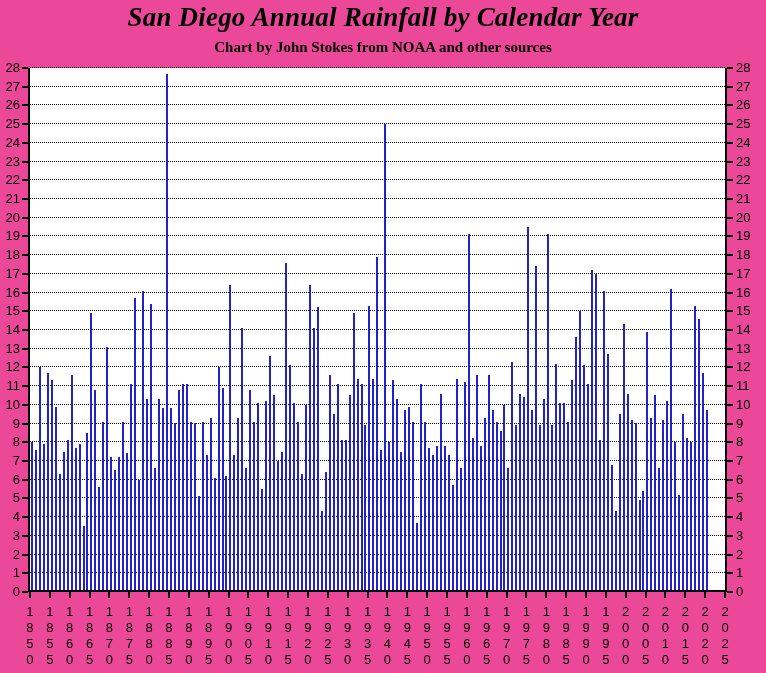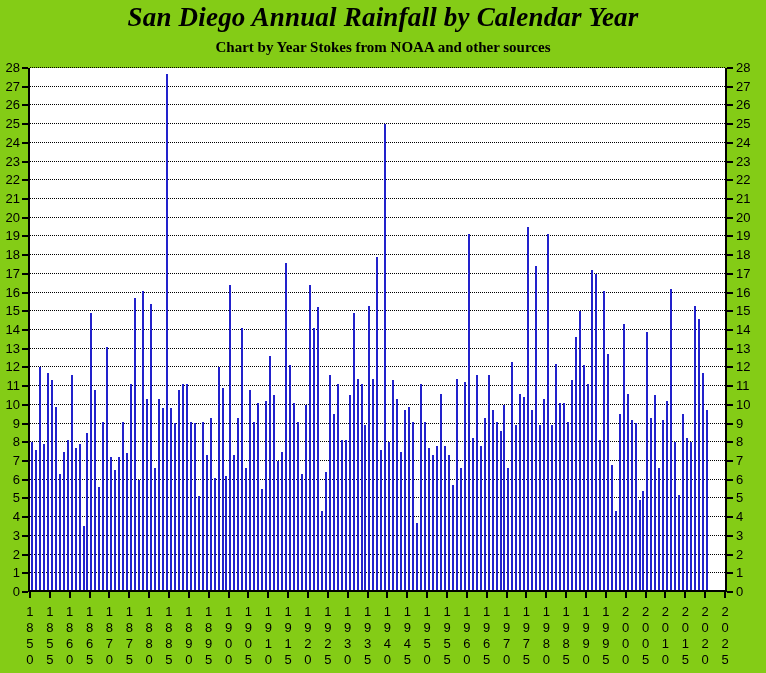--- a/index.html
+++ b/index.html
@@ -5,21 +5,21 @@
 <style>
   html, body {
     margin: 0;
     padding: 0;
     background: #ffffff;
   }
   #page {
     position: relative;
     width: 766px;
     height: 673px;
-    background: #84cc16;
+    background: #ec4899;
     font-family: "Liberation Sans", sans-serif;
     overflow: hidden;
   }
 
   
   #title {
     position: absolute;
     left: 0;
     top: 2px;
     width: 766px;
@@ -122,21 +122,21 @@
   }
   .xlabel span { display: block; }
 </style>
 </head>
 <body>
 
 <div id="page">
 
   <div id="title">San Diego Annual Rainfall by Calendar Year</div>
 
-  <div id="subtitle">Chart by Year Stokes from NOAA and other sources</div>
+  <div id="subtitle">Chart by John Stokes from NOAA and other sources</div>
 
   <div id="plot-area">
     <div id="grid-layer">
         <div class="gridline" style="top: 504.286px;"></div>
         <div class="gridline" style="top: 485.571px;"></div>
         <div class="gridline" style="top: 466.857px;"></div>
         <div class="gridline" style="top: 448.143px;"></div>
         <div class="gridline" style="top: 429.429px;"></div>
         <div class="gridline" style="top: 410.714px;"></div>
         <div class="gridline" style="top: 392px;"></div>

